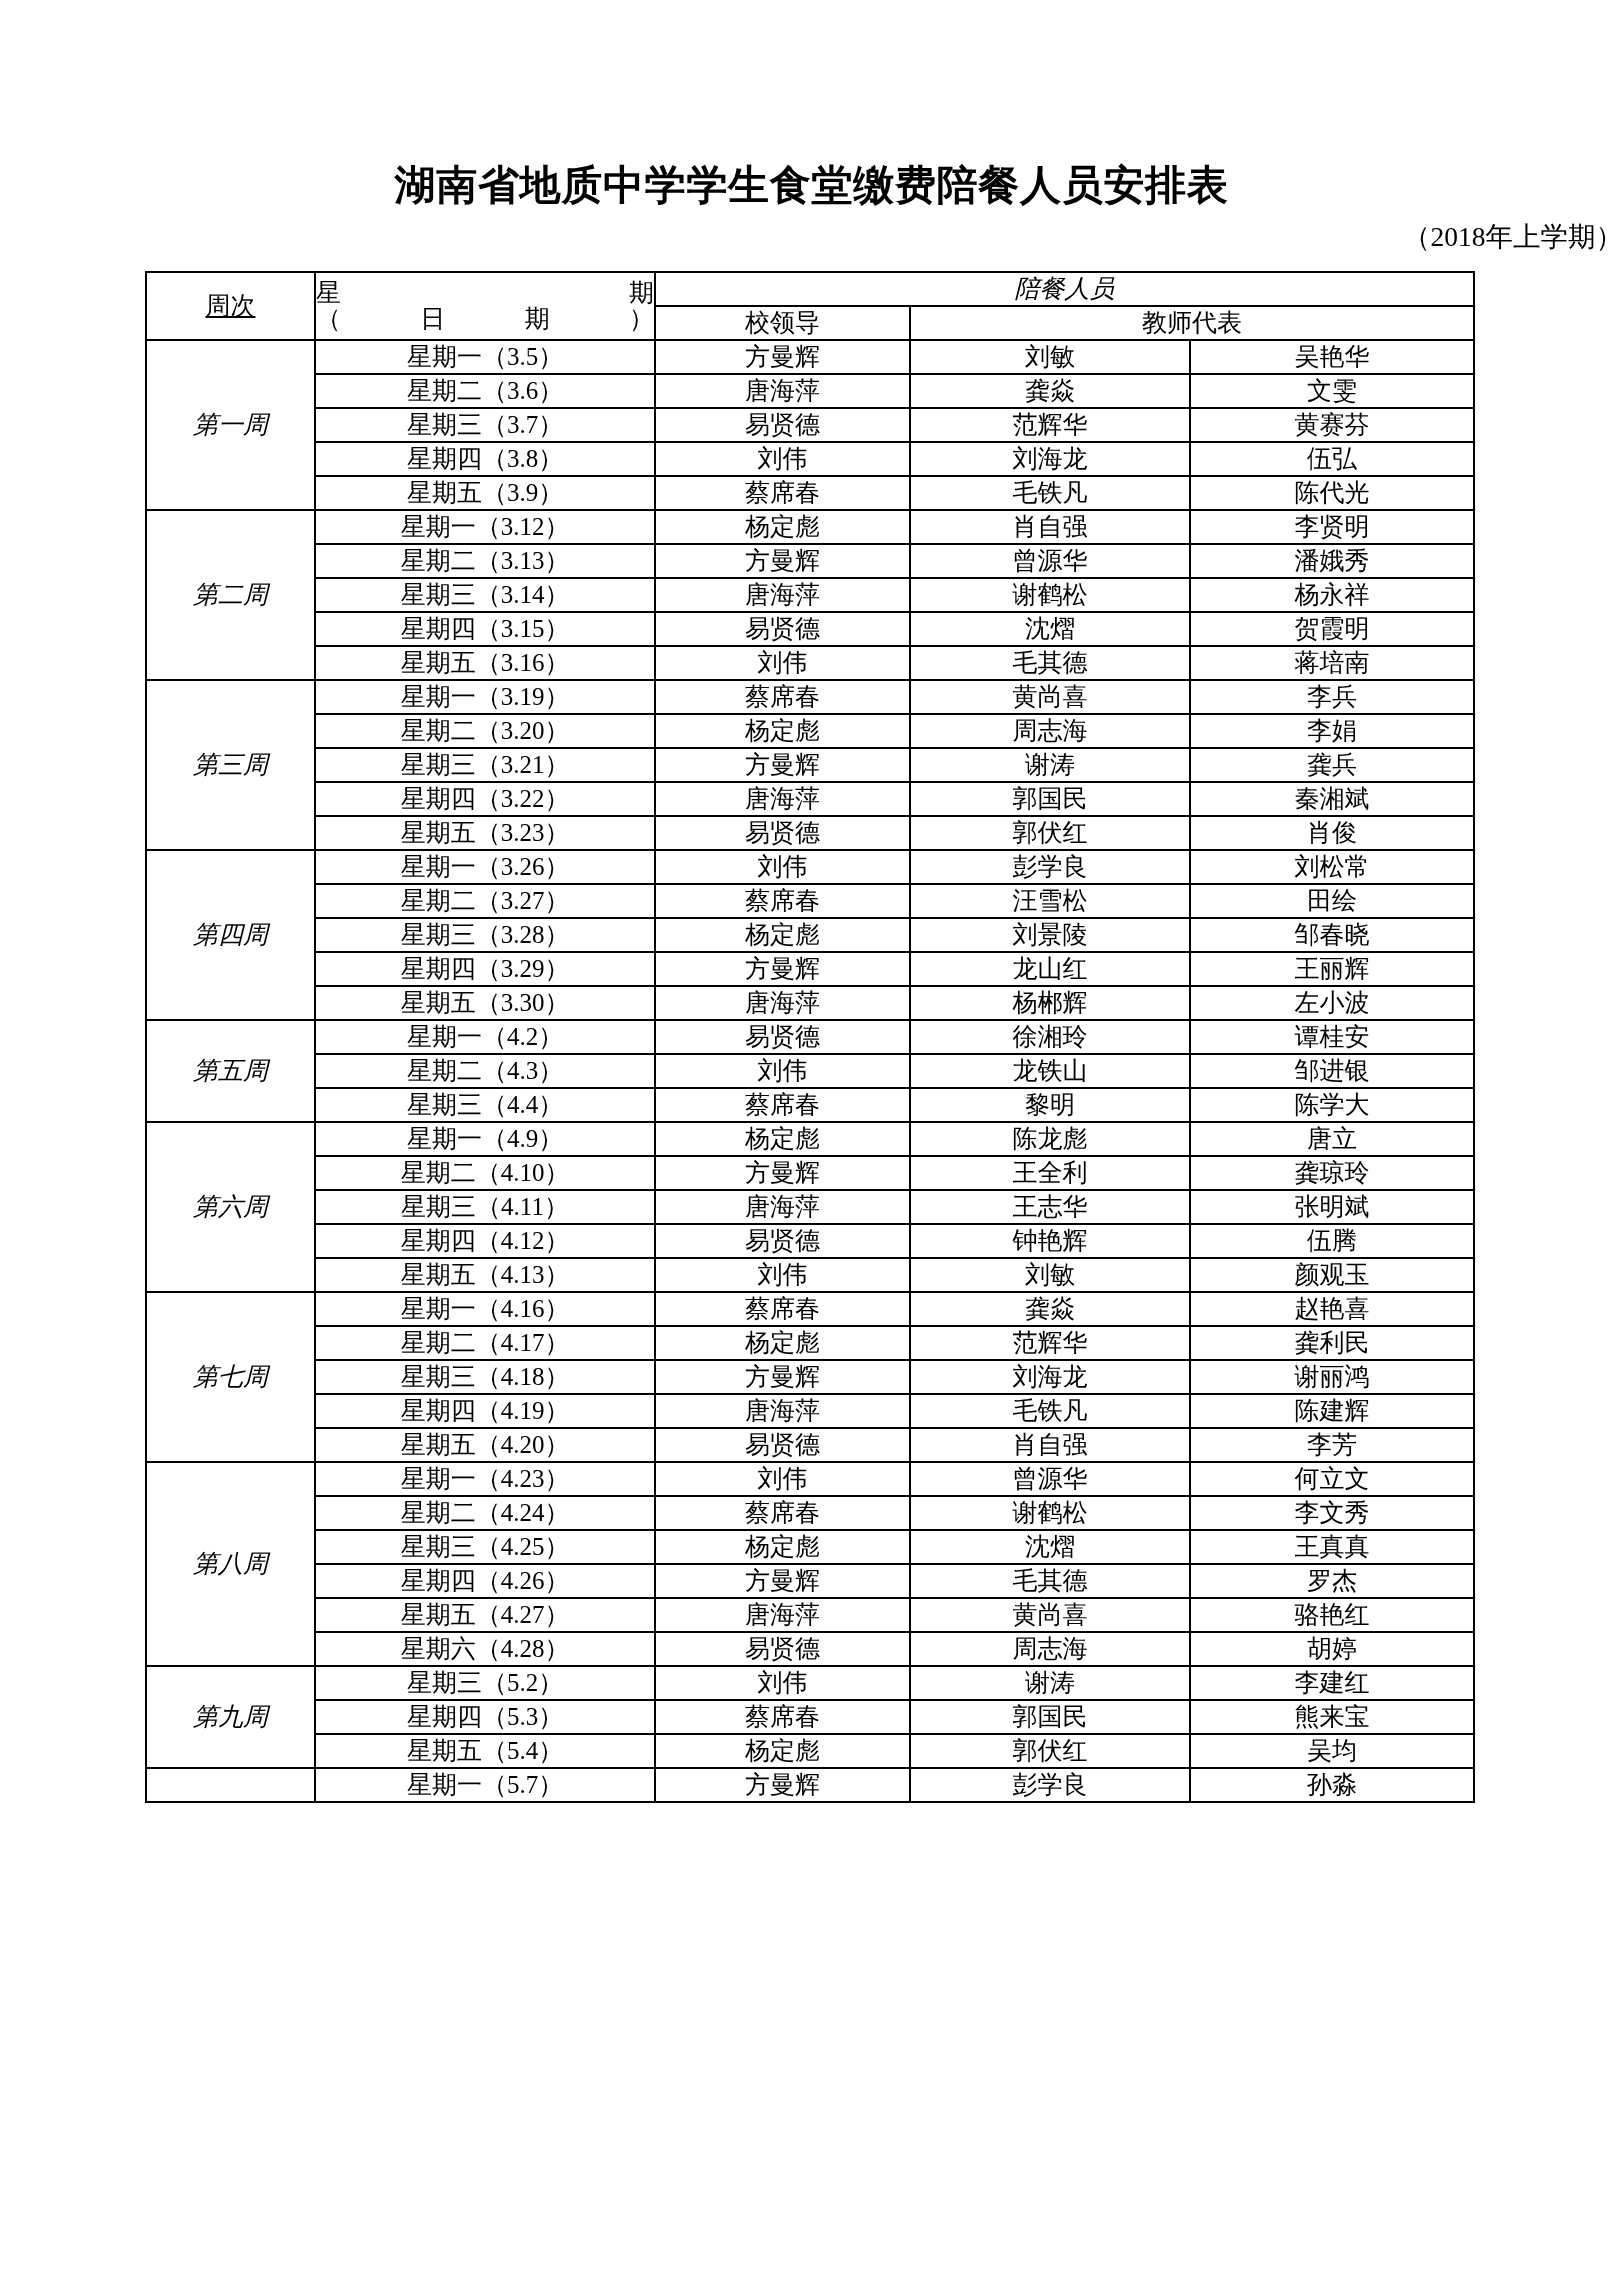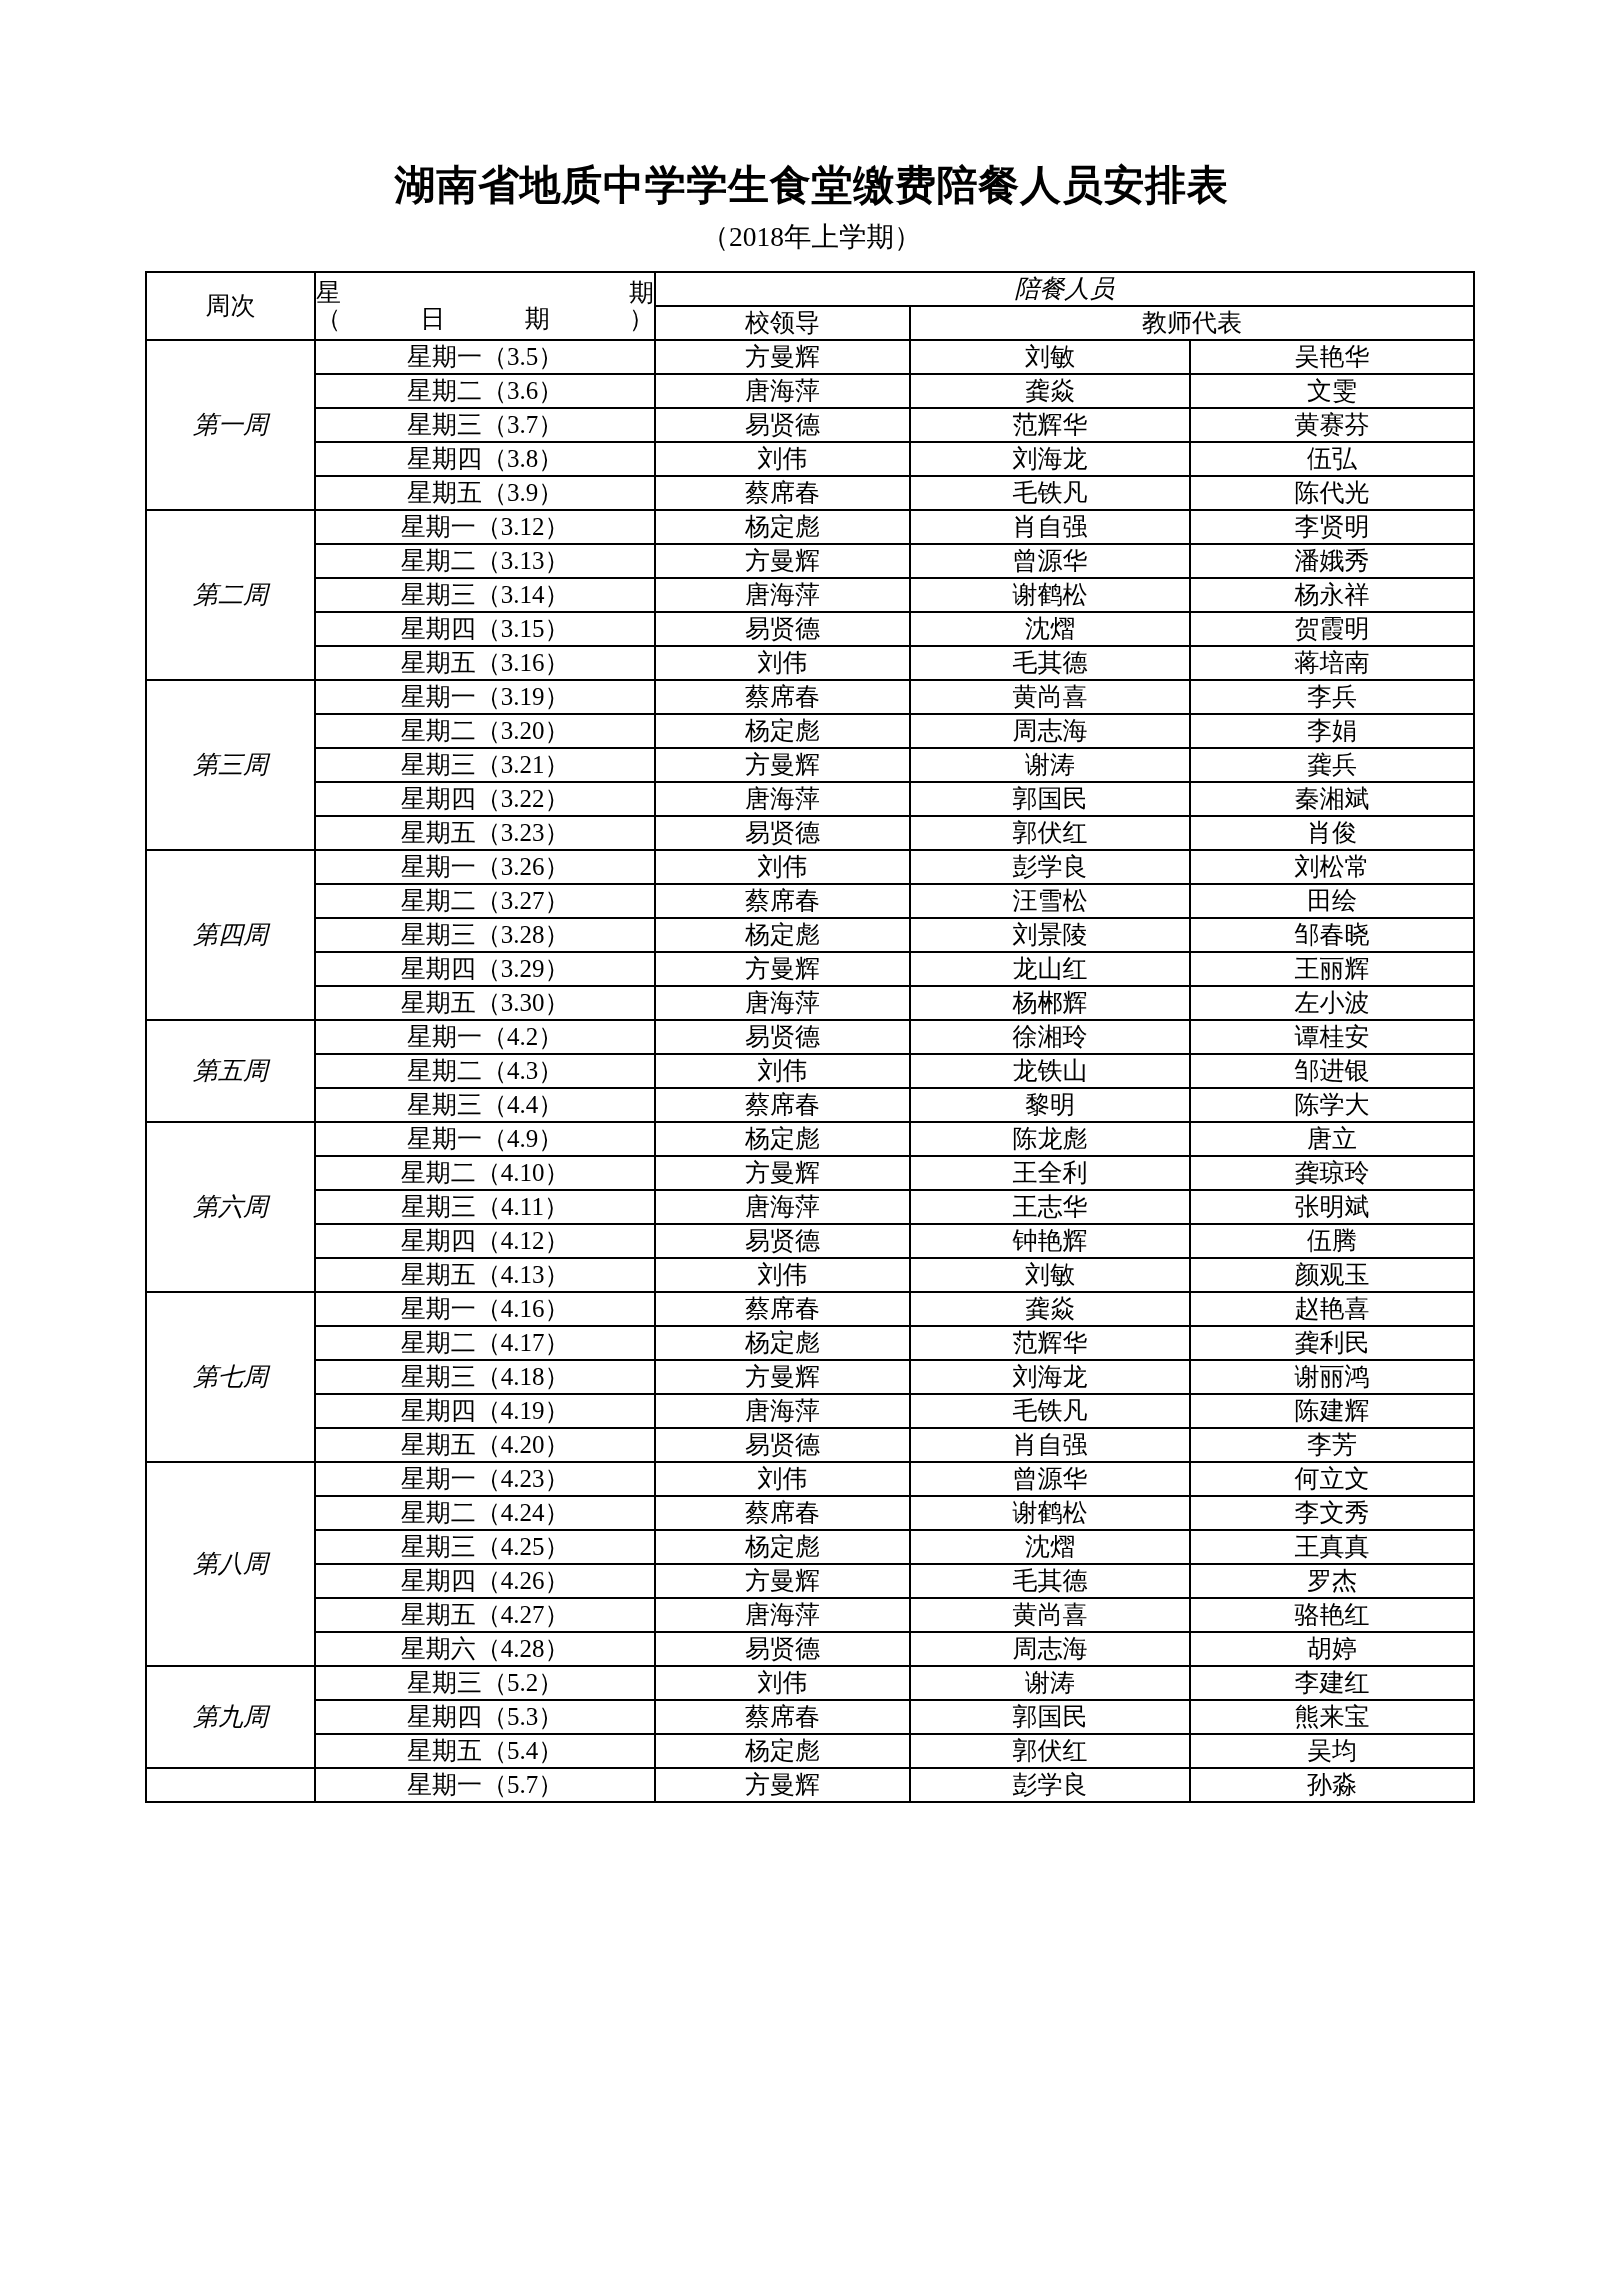--- a/index.html
+++ b/index.html
@@ -24,21 +24,21 @@
   .doc-title {
     text-align: center;
     font-size: 41px;
     font-weight: bold;
     letter-spacing: 0.7px;
     margin: 0;
     padding-top: 165px;
     line-height: 1.0;
   }
   .doc-subtitle {
-    text-align: center;
+    text-align: right;
     font-size: 27.5px;
     font-weight: normal;
     margin: 0;
     padding-top: 17px;
     line-height: 1.0;
   }
   .table-wrap {
     position: absolute;
     left: 145px;
     top: 271px;
@@ -61,21 +61,21 @@
   }
   
   col.c-week   { width: 169px; }
   col.c-day    { width: 340px; }
   col.c-leader { width: 255px; }
   col.c-t1     { width: 280px; }
   col.c-t2     { width: 284px; }
 
   
   .hdr-tall { height: 126px; }
-  .hdr-week { font-size: 27.5px; }
+  .hdr-week { font-size: 27.5px; text-decoration: underline; }
   .hdr-day {
     font-size: 27.5px;
     text-align: justify;
     text-align-last: justify;
     padding: 0 17px;
     vertical-align: middle;
   }
   .hdr-day .line1 { display: block; text-align: justify; text-align-last: justify; }
   .hdr-day .line2 { display: block; text-align: center; }
   .hdr-group { font-size: 27.5px; height: 63px; font-style: italic; }

